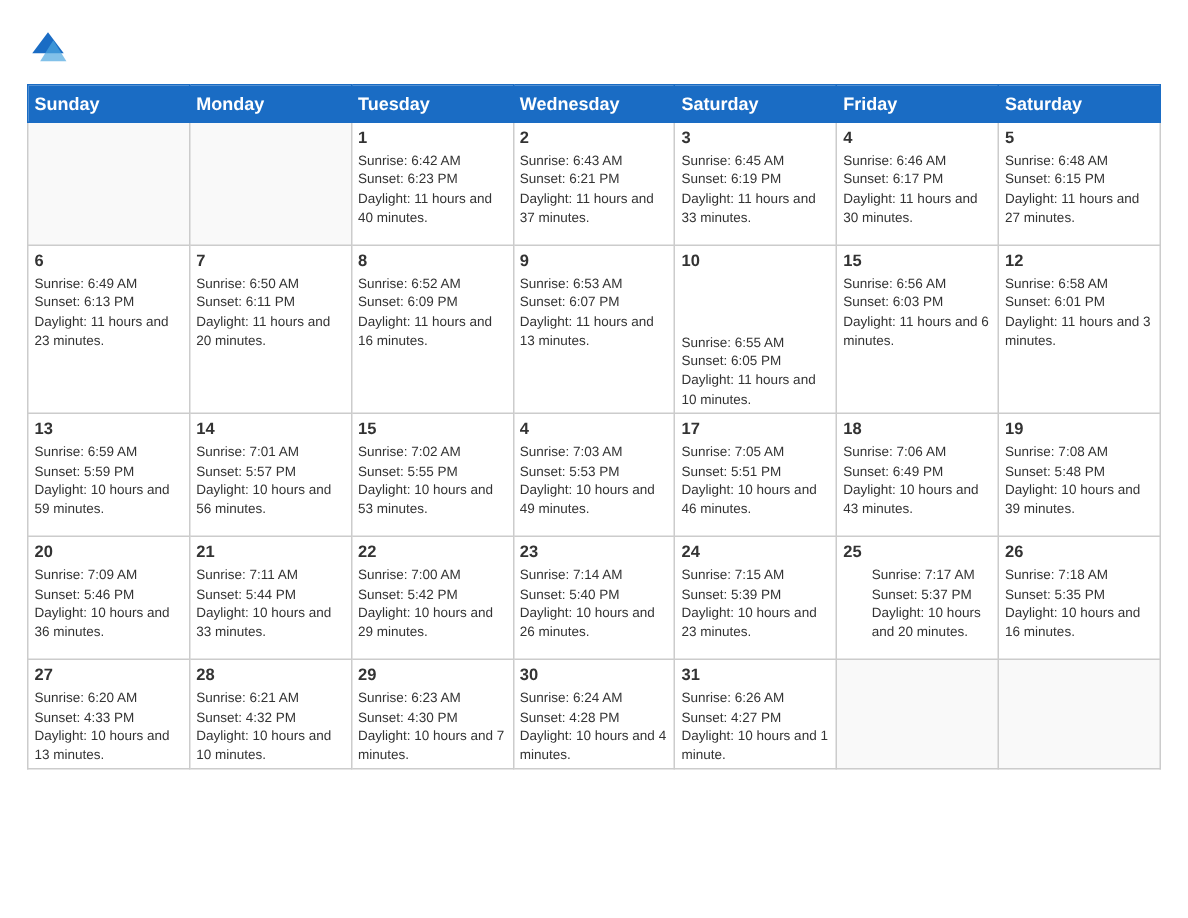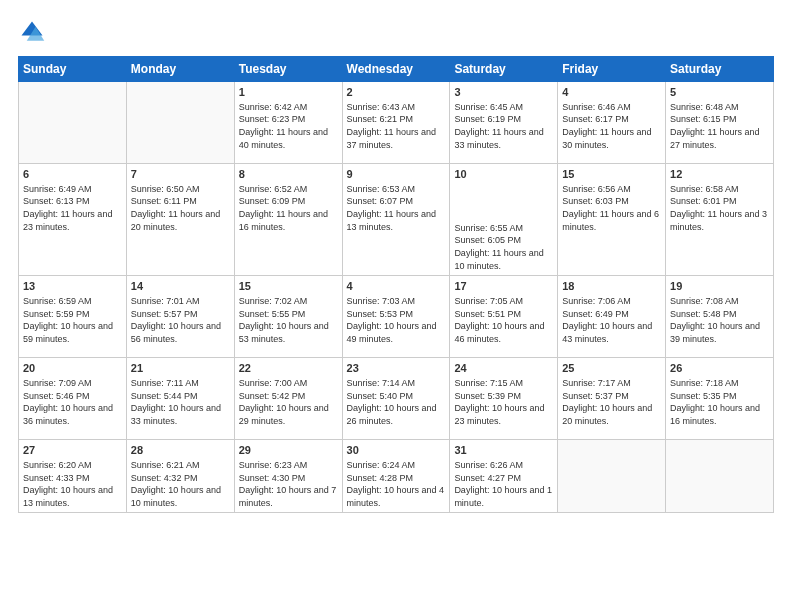--- a/index.html
+++ b/index.html
@@ -280,21 +280,21 @@
 Daylight: 10 hours and 26 minutes.</div>
           </td>
           <td>
             <span class="day-num">24</span>
             <div class="day-info" style="white-space: pre-line;">Sunrise: 7:15 AM
 Sunset: 5:39 PM
 Daylight: 10 hours and 23 minutes.</div>
           </td>
           <td>
             <span class="day-num">25</span>
-            <div class="day-info" style="white-space: pre-line;">Sunrise: 7:17 AM
+            <div class="day-info" style="white-space: pre-line; margin-left: 19px;">Sunrise: 7:17 AM
 Sunset: 5:37 PM
 Daylight: 10 hours and 20 minutes.</div>
           </td>
           <td>
             <span class="day-num">26</span>
             <div class="day-info" style="white-space: pre-line;">Sunrise: 7:18 AM
 Sunset: 5:35 PM
 Daylight: 10 hours and 16 minutes.</div>
           </td>
         </tr>

